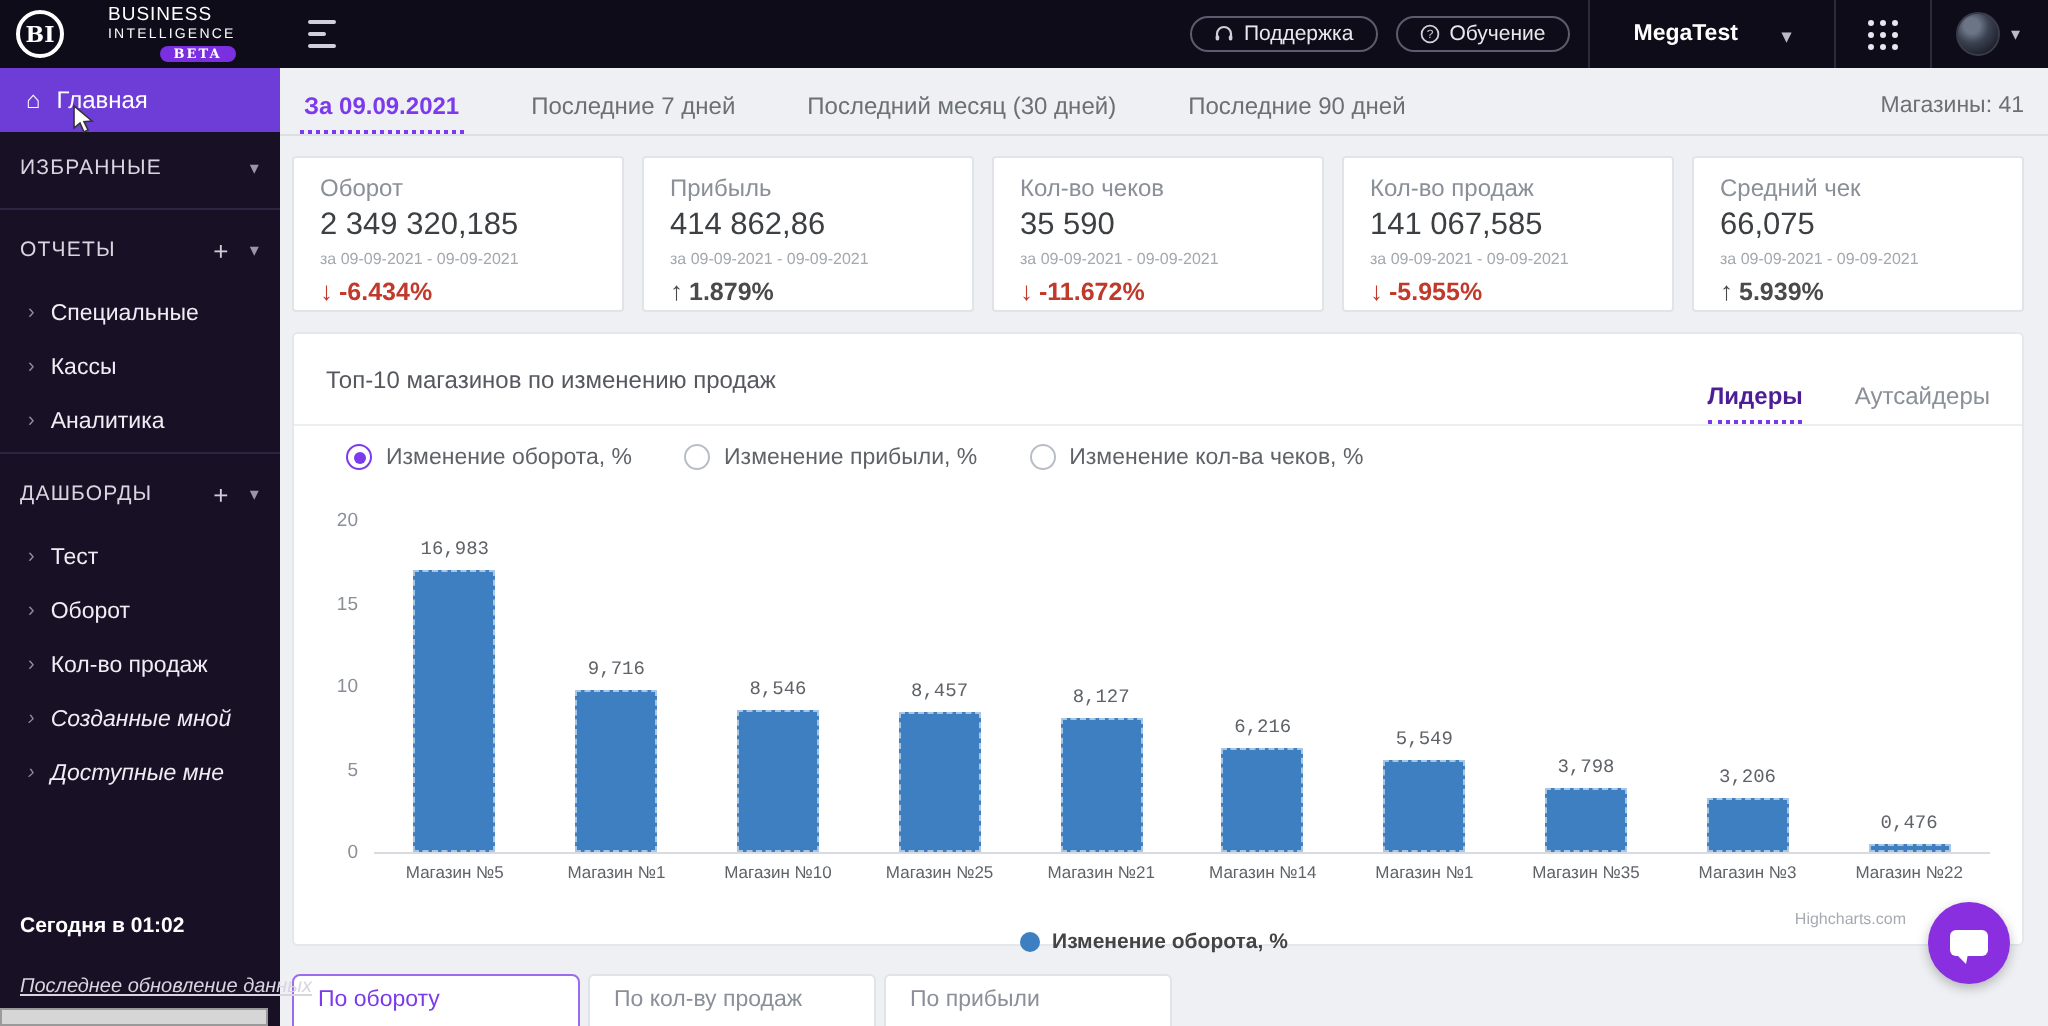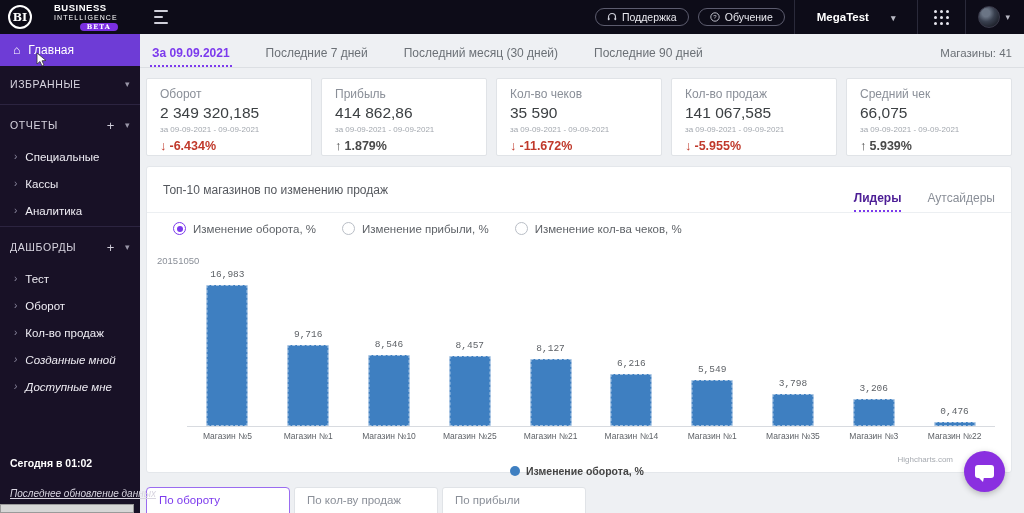--- a/index.html
+++ b/index.html
@@ -5,21 +5,21 @@
   * { margin:0; padding:0; box-sizing:border-box; }
   body { background:#fff; font-family:"Liberation Sans", sans-serif; }
   .app { position:relative; width:1024px; height:513px; overflow:hidden; background:#eef0f3; }
 
   
   .topbar { position:absolute; left:0; top:0; width:1024px; height:34px; background:#0d0c18; display:flex; align-items:center; z-index:30; }
   .brand { width:140px; height:44px; display:flex; align-items:center; padding-left:8px; gap:22px; flex-shrink:0; }
   .logo-circle { width:24px; height:24px; border:2px solid #fff; border-radius:50%; display:flex; align-items:center; justify-content:center;
     color:#fff; font-family:"DejaVu Serif", serif; font-weight:bold; font-size:11px; flex-shrink:0; }
   .brand-text { display:flex; flex-direction:column; line-height:1; }
-  .brand-l1 { color:#fff; font-size:9.5px; font-weight:bold; letter-spacing:.5px; }
+  .brand-l1 { color:#fff; font-size:9.5px; font-weight:normal; letter-spacing:.5px; }
   .brand-l2 { color:#fff; font-size:7px; letter-spacing:1.1px; margin-top:1px; }
   .beta-badge { margin-top:2px; align-self:flex-end; background:#7a2fe0; color:#fff; font-size:6.5px; font-weight:bold; letter-spacing:1px;
     padding:1px 7px; border-radius:6px; font-family:"DejaVu Serif", serif; }
   .menu-toggle { margin-left:14px; width:18px; height:14px; display:flex; flex-direction:column; justify-content:space-between; cursor:pointer; }
   .menu-toggle span { height:2px; background:#cfd0da; border-radius:1px; }
   .menu-toggle span:nth-child(1){ width:14px; } .menu-toggle span:nth-child(2){ width:9px; } .menu-toggle span:nth-child(3){ width:14px; }
   .topbar-right { margin-left:auto; display:flex; align-items:center; height:34px; }
   .pill { display:flex; align-items:center; gap:5px; border:1px solid #5c5c6e; border-radius:11px; color:#e8e8ee; font-size:10.5px;
     padding:2px 11px; margin-right:9px; background:transparent; cursor:pointer; white-space:nowrap; }
   .pill .picon { font-size:10px; color:#cfd0da; display:inline-flex; }
@@ -76,21 +76,21 @@
   .panel-tab { font-size:12px; color:#8a8f98; padding-bottom:7px; cursor:pointer; }
   .panel-tab.active { color:#4c1d95; font-weight:bold; border-bottom:2px dotted #7c3aed; padding-bottom:5px; }
   .radio-row { display:flex; align-items:center; gap:26px; padding:9px 0 0 26px; }
   .radio-opt { display:flex; align-items:center; gap:7px; cursor:pointer; }
   .radio-circle { width:13px; height:13px; border-radius:50%; border:1px solid #b9bec6; background:#fff; position:relative; flex-shrink:0; }
   .radio-opt.selected .radio-circle { border-color:#7c3aed; }
   .radio-opt.selected .radio-circle::after { content:""; position:absolute; left:2.5px; top:2.5px; width:6px; height:6px; border-radius:50%; background:#7c3aed; }
   .radio-label { font-size:11.5px; color:#5f6368; white-space:nowrap; }
 
   .chart-wrap { position:relative; margin:26px 14px 0 10px; height:196px; }
-  .y-axis { position:absolute; left:0; top:-5px; width:22px; height:176px; display:flex; justify-content:space-between; }
+  .y-axis { position:absolute; left:0; top:-5px; width:22px; height:176px; display:flex; flex-direction:column; justify-content:space-between; }
   .y-tick { font-size:9.5px; color:#8a8f98; text-align:right; height:10px; line-height:10px; }
   .plot { position:absolute; left:30px; right:2px; top:0; height:166px; border-bottom:1px solid #d8dbe0; display:flex; }
   .col { flex:1; position:relative; }
   .bar { position:absolute; bottom:0; left:50%; transform:translateX(-50%); width:41px; background:#3e7fc1; border:1px dashed rgba(255,255,255,.55); }
   .bar-value { position:absolute; left:50%; transform:translateX(-50%); font-size:9.5px; color:#5f6368; white-space:nowrap;font-family:Liberation Mono, monospace; }
   .cat-label { position:absolute; top:170px; left:0; right:0; text-align:center; font-size:8.5px; color:#5f6368; white-space:nowrap; }
   .legend { position:absolute; left:0; right:0; bottom:-20px; display:flex; justify-content:center; align-items:center; gap:6px; }
   .legend-dot { width:10px; height:10px; border-radius:50%; background:#3e7fc1; }
   .legend-label { font-size:10.5px; font-weight:bold; color:#444; }
   .hc-credit { position:absolute; right:58px; bottom:8px; font-size:8px; color:#a7abb1; }

